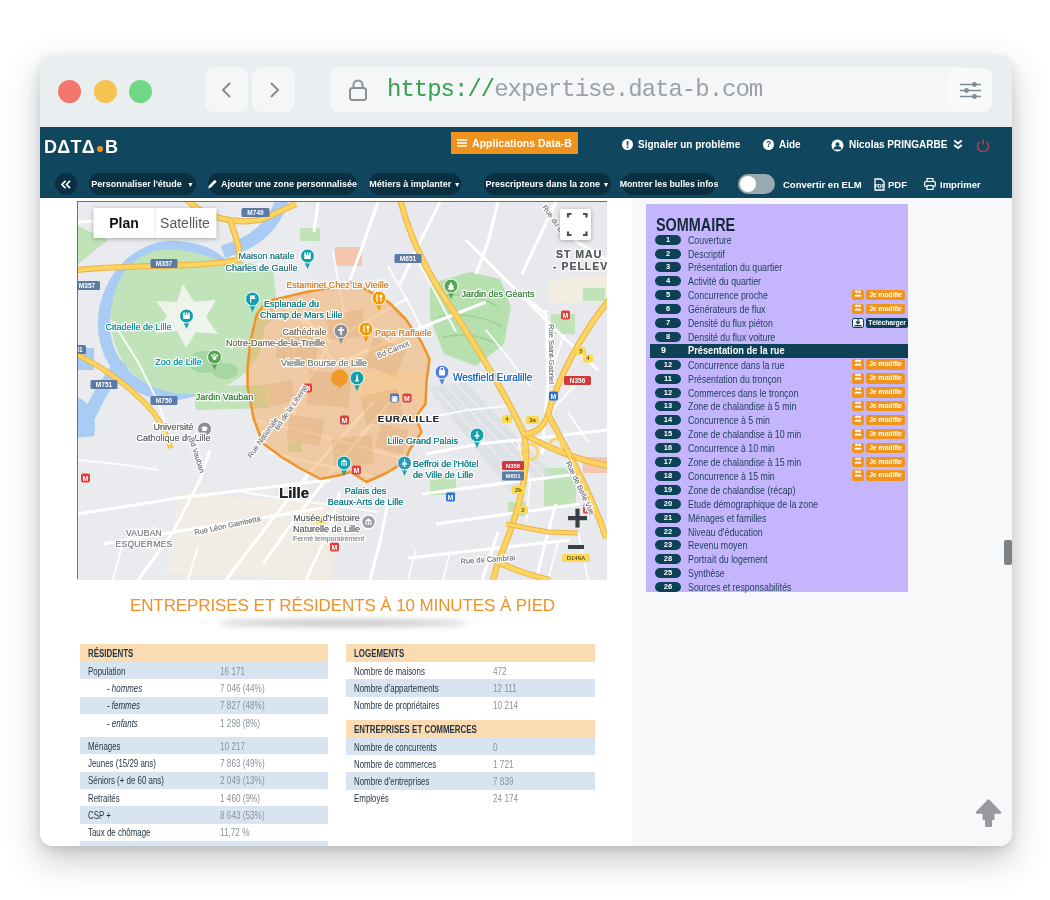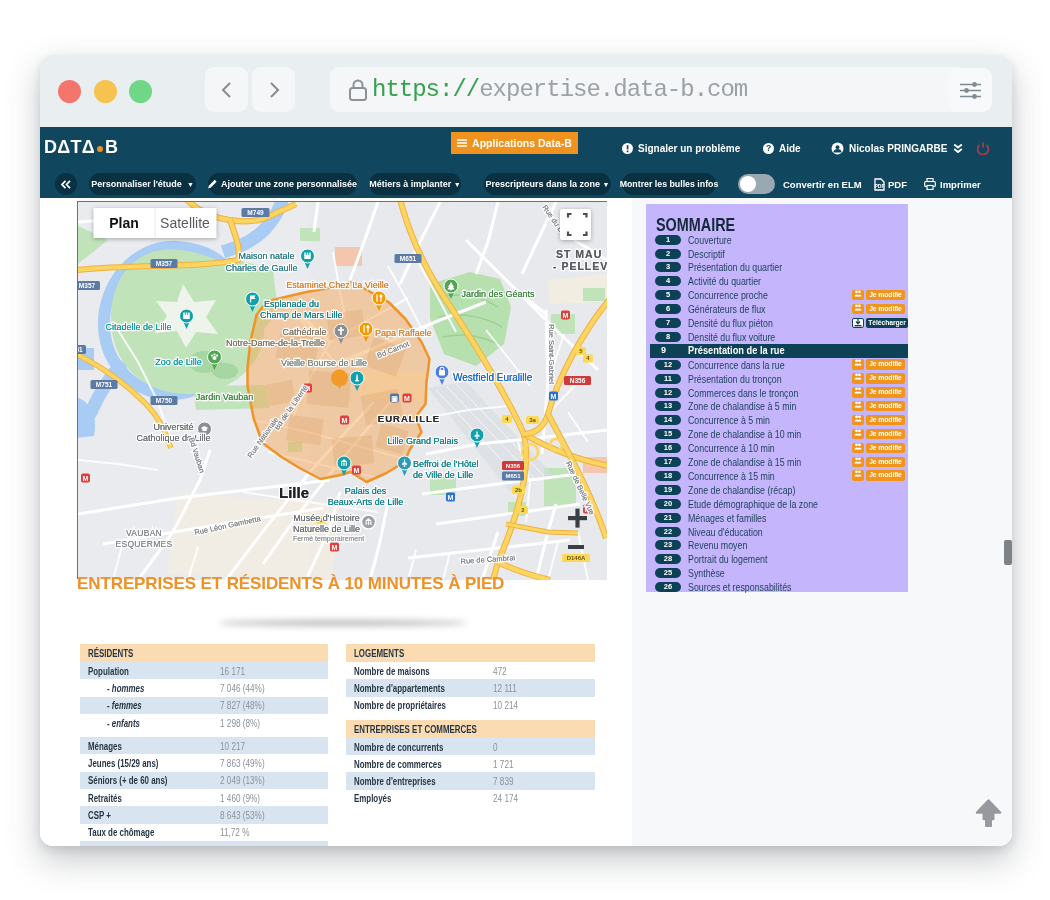--- a/index.html
+++ b/index.html
@@ -9,52 +9,52 @@
 .chrome{position:absolute;left:0;top:0;width:972px;height:72px;background:#e9eef1}
 .dot{position:absolute;top:25px;width:23px;height:23px;border-radius:50%}
 .navbtn{position:absolute;top:12px;width:43px;height:45px;border-radius:9px;background:#f4f6f7;display:flex;align-items:center;justify-content:center}
 .urlbar{position:absolute;left:290px;top:12px;width:638px;height:45px;border-radius:9px;background:#f4f6f7;display:flex;align-items:center}
 .urltxt{font-family:"Liberation Mono",monospace;font-size:24px;letter-spacing:-1px;white-space:pre}
 .setbtn{position:absolute;left:908px;top:13px;width:44px;height:44px;border-radius:9px;background:#f7f9fa;display:flex;align-items:center;justify-content:center}
 .nav1{position:absolute;left:0;top:72px;width:972px;height:42px;background:#10465e}
 .nav2{position:absolute;left:0;top:114px;width:972px;height:29px;background:#10465e}
 .logo{position:absolute;left:4px;top:10px;font-size:18px;font-weight:bold;color:#fff;letter-spacing:.3px}
 .logo .od{display:inline-block;width:6px;height:6px;border-radius:50%;background:#f0921e;margin:0 2px 1px 2px}
-.n1item{position:absolute;top:0;height:42px;display:flex;align-items:center;color:#fff;font-size:10px;font-weight:bold;white-space:nowrap}
+.n1item{position:absolute;top:12px;height:42px;display:flex;align-items:flex-start;color:#fff;font-size:10px;font-weight:bold;white-space:nowrap}
 .appbtn{position:absolute;left:411px;top:5px;width:127px;height:22px;background:#f0921e;border-radius:0;color:#fff;
  font-size:10.5px;font-weight:bold;display:flex;align-items:center;justify-content:center;white-space:nowrap}
 .pill{position:absolute;top:4px;height:22px;border-radius:11px;background:#0a3142;color:#fff;font-size:9px;font-weight:bold;
  display:flex;align-items:center;justify-content:center;white-space:nowrap}
 .n2txt{position:absolute;top:4px;height:22px;display:flex;align-items:center;color:#fff;font-size:9.5px;font-weight:bold;white-space:nowrap}
 .content{position:absolute;left:0;top:143px;width:972px;height:648px;background:#fff}
 .rzone{position:absolute;left:592px;top:0;width:380px;height:648px;background:#f6f8fa}
 .mapbox{position:absolute;left:37px;top:3px;width:530px;height:378px;border:1px solid #68727b;background:#e9ebee}
 .panel{position:absolute;left:606px;top:6px;width:262px;height:388px;background:#c4b5fd}
 .ptitle{position:absolute;left:10px;top:11px;font-size:18px;font-weight:bold;color:#15293a;
  transform:scaleX(.8);transform-origin:left}
 .prow{position:absolute;left:0;width:262px;height:14px}
 .ppill{position:absolute;left:9px;top:2px;width:26px;height:10px;border-radius:5px;background:#0d4156;color:#fff;
  font-size:7.5px;font-weight:bold;text-align:center;line-height:10px}
 .ptxt{position:absolute;left:42px;top:0;font-size:10.5px;color:#1c3e56;font-weight:500;white-space:nowrap;line-height:14px;transform:scaleX(.84);transform-origin:0 50%}
 .pico{position:absolute;left:206px;top:1.5px;width:11.5px;height:10.5px;border-radius:2px;background:#f0941c;color:#fff;
  font-size:7px;text-align:center;line-height:10.5px}
 .pbtn{position:absolute;left:220px;top:1.5px;width:39px;height:10.5px;border-radius:2px;background:#f0941c;color:#fff;
  font-size:6.8px;font-weight:bold;text-align:center;line-height:10.5px;letter-spacing:-.1px}
 .hrow{position:absolute;left:4px;width:258px;height:13.5px;background:#0d4156}
-.heading{position:absolute;left:37px;top:376px;width:531px;text-align:left;font-size:17px;font-weight:bold;color:#ef9126;letter-spacing:-.1px}
+.heading{position:absolute;left:37px;top:398px;width:531px;text-align:center;font-size:17px;font-weight:normal;color:#ef9126;letter-spacing:-.1px}
 .swoosh{position:absolute;left:178px;top:422px;width:250px;height:6px;border-radius:50%;background:rgba(120,120,126,.5);filter:blur(3px)}
 table{border-collapse:collapse}
 .dtable{position:absolute;top:446px;font-size:11px}
 .dtable .lab span,.dtable .hd span{display:inline-block;transform:scaleX(.72);transform-origin:0 50%;white-space:nowrap}
 .dtable .val span{display:inline-block;transform:scaleX(.78);transform-origin:0 50%;white-space:nowrap}
 .dtable .hd{background:#fbdcb2;color:#273645;font-weight:bold}
 .dtable .b{background:#d8e5f0}
 .dtable .w{background:#fff}
 .dtable td{height:17.3px;padding:0 0 0 8px;vertical-align:middle;white-space:nowrap}
-.dtable td.lab{color:#273645;font-weight:bold}
+.dtable td.lab{color:#273645;font-weight:normal}
 .dtable td.val{color:#8b929b;font-weight:normal;padding-left:0;font-size:10.5px}
 .dtable td.sub{font-style:italic;padding-left:27px}
 .gaprow td{height:6px;background:#fff}
 .scrollthumb{position:absolute;left:964px;top:342px;width:8px;height:25px;background:#7d8287;border-radius:2px}
 svg text{font-family:"Liberation Sans",sans-serif}
 </style></head>
 <body>
 <div class="win">
  <div class="chrome">
   <div class="dot" style="left:18px;background:#f4756c"></div>
@@ -68,21 +68,21 @@
   <div class="navbtn" style="left:212px">
         <svg width="16" height="20" viewBox="0 0 16 20">
           <path d="M5 3 L12 10 L5 17" stroke="#858d93" stroke-width="2" fill="none"></path>
         </svg>
       </div>
   <div class="urlbar">
     <svg style="margin-left:17px" width="22" height="26" viewBox="0 0 22 26">
           <rect x="3" y="11" width="16" height="12" rx="2.5" fill="none" stroke="#8b9298" stroke-width="2"></rect>
           <path d="M6.5 11 V8 a4.5 4.5 0 0 1 9 0 V11" fill="none" stroke="#8b9298" stroke-width="2"></path>
         </svg>
-    <span class="urltxt" style="color:#36a14f;margin-left:3px">https://</span>
+    <span class="urltxt" style="color:#36a14f;margin-left:18px">https://</span>
         <span class="urltxt" style="color:#9ba1a7">expertise.data-b.com</span>
   </div>
   <div class="setbtn">
         <svg width="21" height="17" viewBox="0 0 21 17">
     <g stroke="#7f8a91" stroke-width="1.6">
             <line x1="0" y1="2.5" x2="21" y2="2.5"></line>
             <line x1="0" y1="8.5" x2="21" y2="8.5"></line>
             <line x1="0" y1="14.5" x2="21" y2="14.5"></line>
           </g>
     <g fill="#7f8a91">

